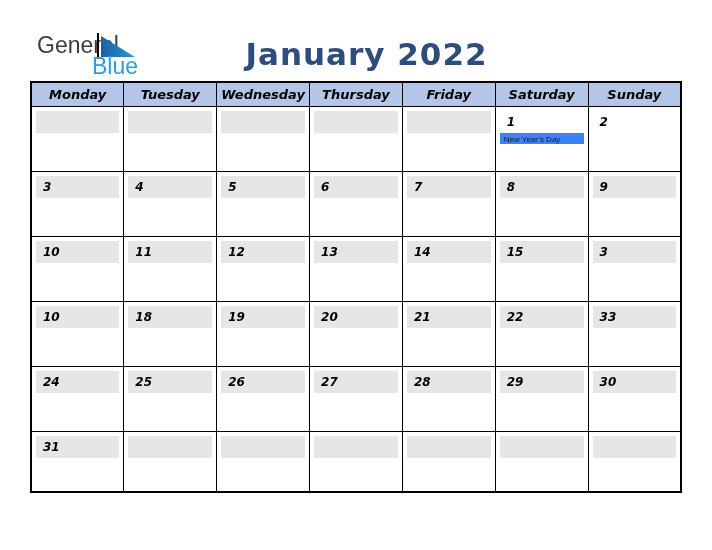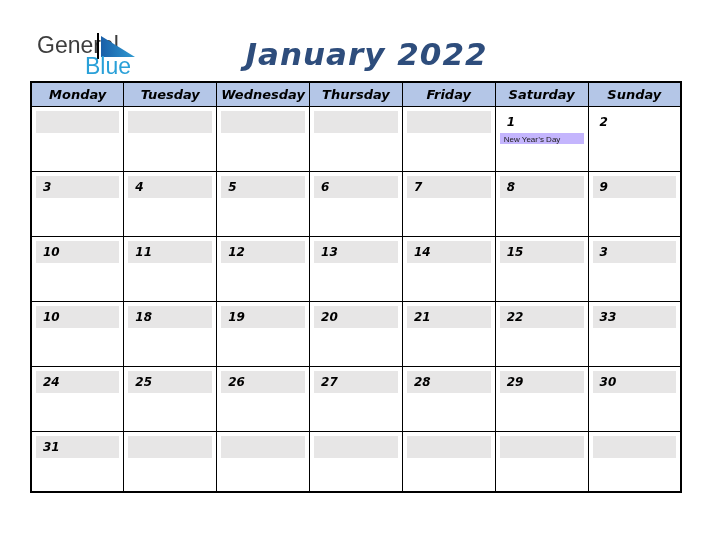--- a/index.html
+++ b/index.html
@@ -17,25 +17,25 @@
     width:712px;height:550px;position:relative;overflow:hidden;
     font-family:"DejaVu Sans","Liberation Sans",sans-serif;
   }
   .page{position:absolute;inset:0;background:#ffffff;}
 
   
   .logo{position:absolute;left:37px;top:30px;width:110px;height:50px;}
   .logo-general{position:absolute;left:0;top:2px;font-size:23px;color:var(--logo-text);
     font-family:"Liberation Sans",sans-serif;letter-spacing:0;}
   .logo-flag{position:absolute;left:60px;top:3px;width:40px;height:27px;}
-  .logo-blue{position:absolute;left:48px;top:23px;font-size:23px;color:var(--logo-blue);
+  .logo-blue{position:absolute;left:55px;top:23px;font-size:23px;color:var(--logo-blue);
     font-family:"Liberation Sans",sans-serif;}
   .title{
     position:absolute;left:0;right:0;top:36px;text-align:center;
-    font-size:31px;font-weight:bold;font-style:italic;color:var(--title-color);
+    font-size:31px;font-weight:bold;color:var(--title-color);
     letter-spacing:1px;
     padding-left:21px;
   }
   .country{
     position:absolute;right:30px;top:48px;
     font-size:14px;font-weight:bold;font-style:italic;color:var(--title-color);margin-top:40px;
   }
 
   
   table.cal{
@@ -50,21 +50,21 @@
     text-align:center;vertical-align:middle;
   }
   table.cal td{height:65px;background:var(--cell-bg);}
   table.cal tr.last td{height:60px;}
   .strip{height:22px;background:var(--strip-bg);}
   .strip.white{background:#ffffff;}
   .date{
     display:inline-block;padding-left:7px;line-height:22px;
     font-size:12px;font-weight:bold;font-style:italic;color:#000;
   }
-  .cellbody{background:#c4b5fd;}
+  .cellbody{background:#3b82f6;}
   .holiday{
     font-family:"Liberation Sans",sans-serif;
     font-size:8px;color:#1a1a1a;padding:2px 2px 0 4px;line-height:9px;
   }
 </style>
 </head>
 <body>
 
 <div class="page">
 

